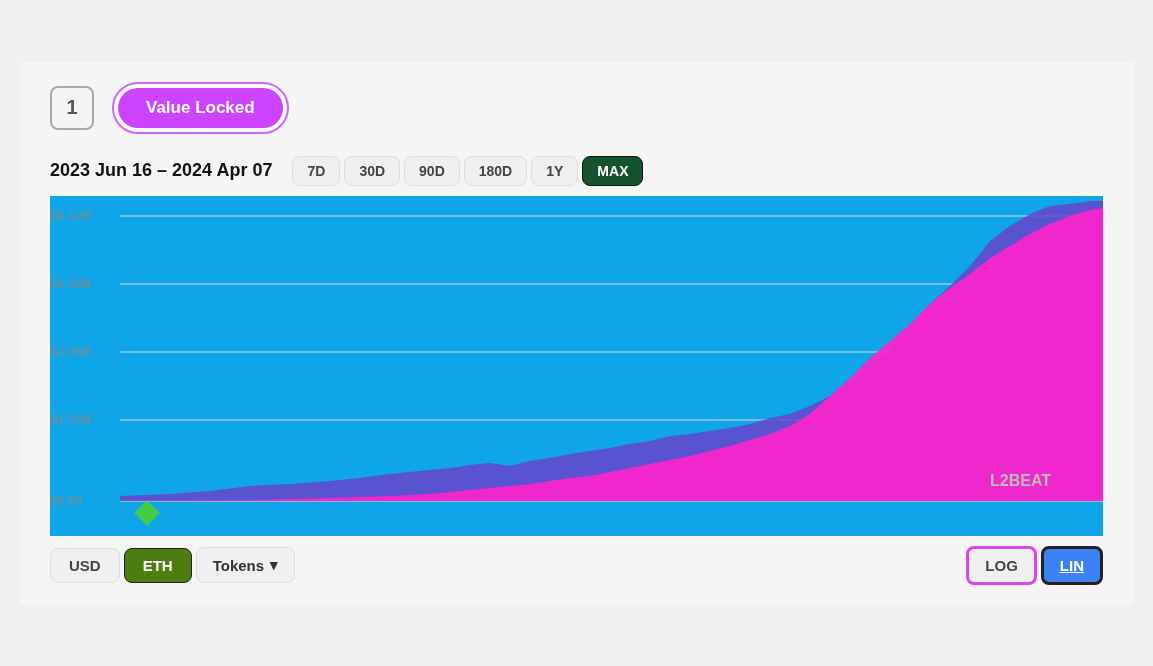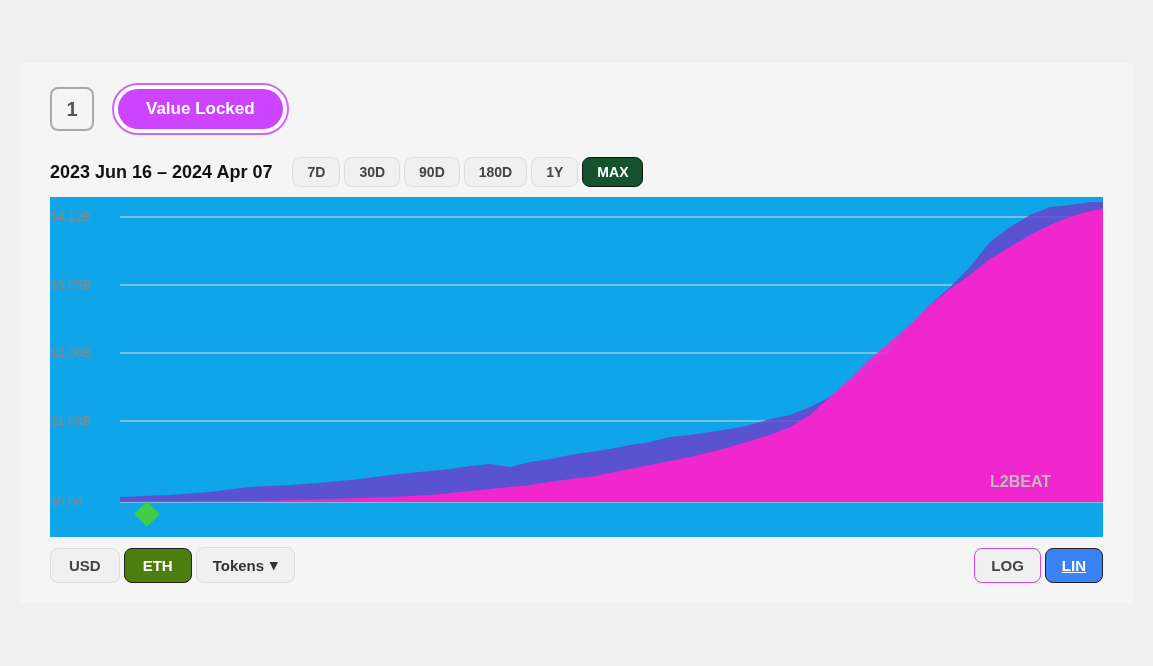--- a/index.html
+++ b/index.html
@@ -176,21 +176,21 @@
       align-items: center;
       gap: 6px;
     }
     .scale-group {
       display: flex;
       gap: 4px;
     }
     .scale-btn {
       padding: 8px 16px;
       border-radius: 8px;
-      border: 1px solid #d946ef;
+      border: 3px solid #d946ef;
       background: #f0f0f0;
       font-size: 15px;
       font-weight: 600;
       color: #444;
       cursor: pointer;
     }
     .scale-btn.active {
       background: #3b82f6;
       color: white;
       border-color: #222;

